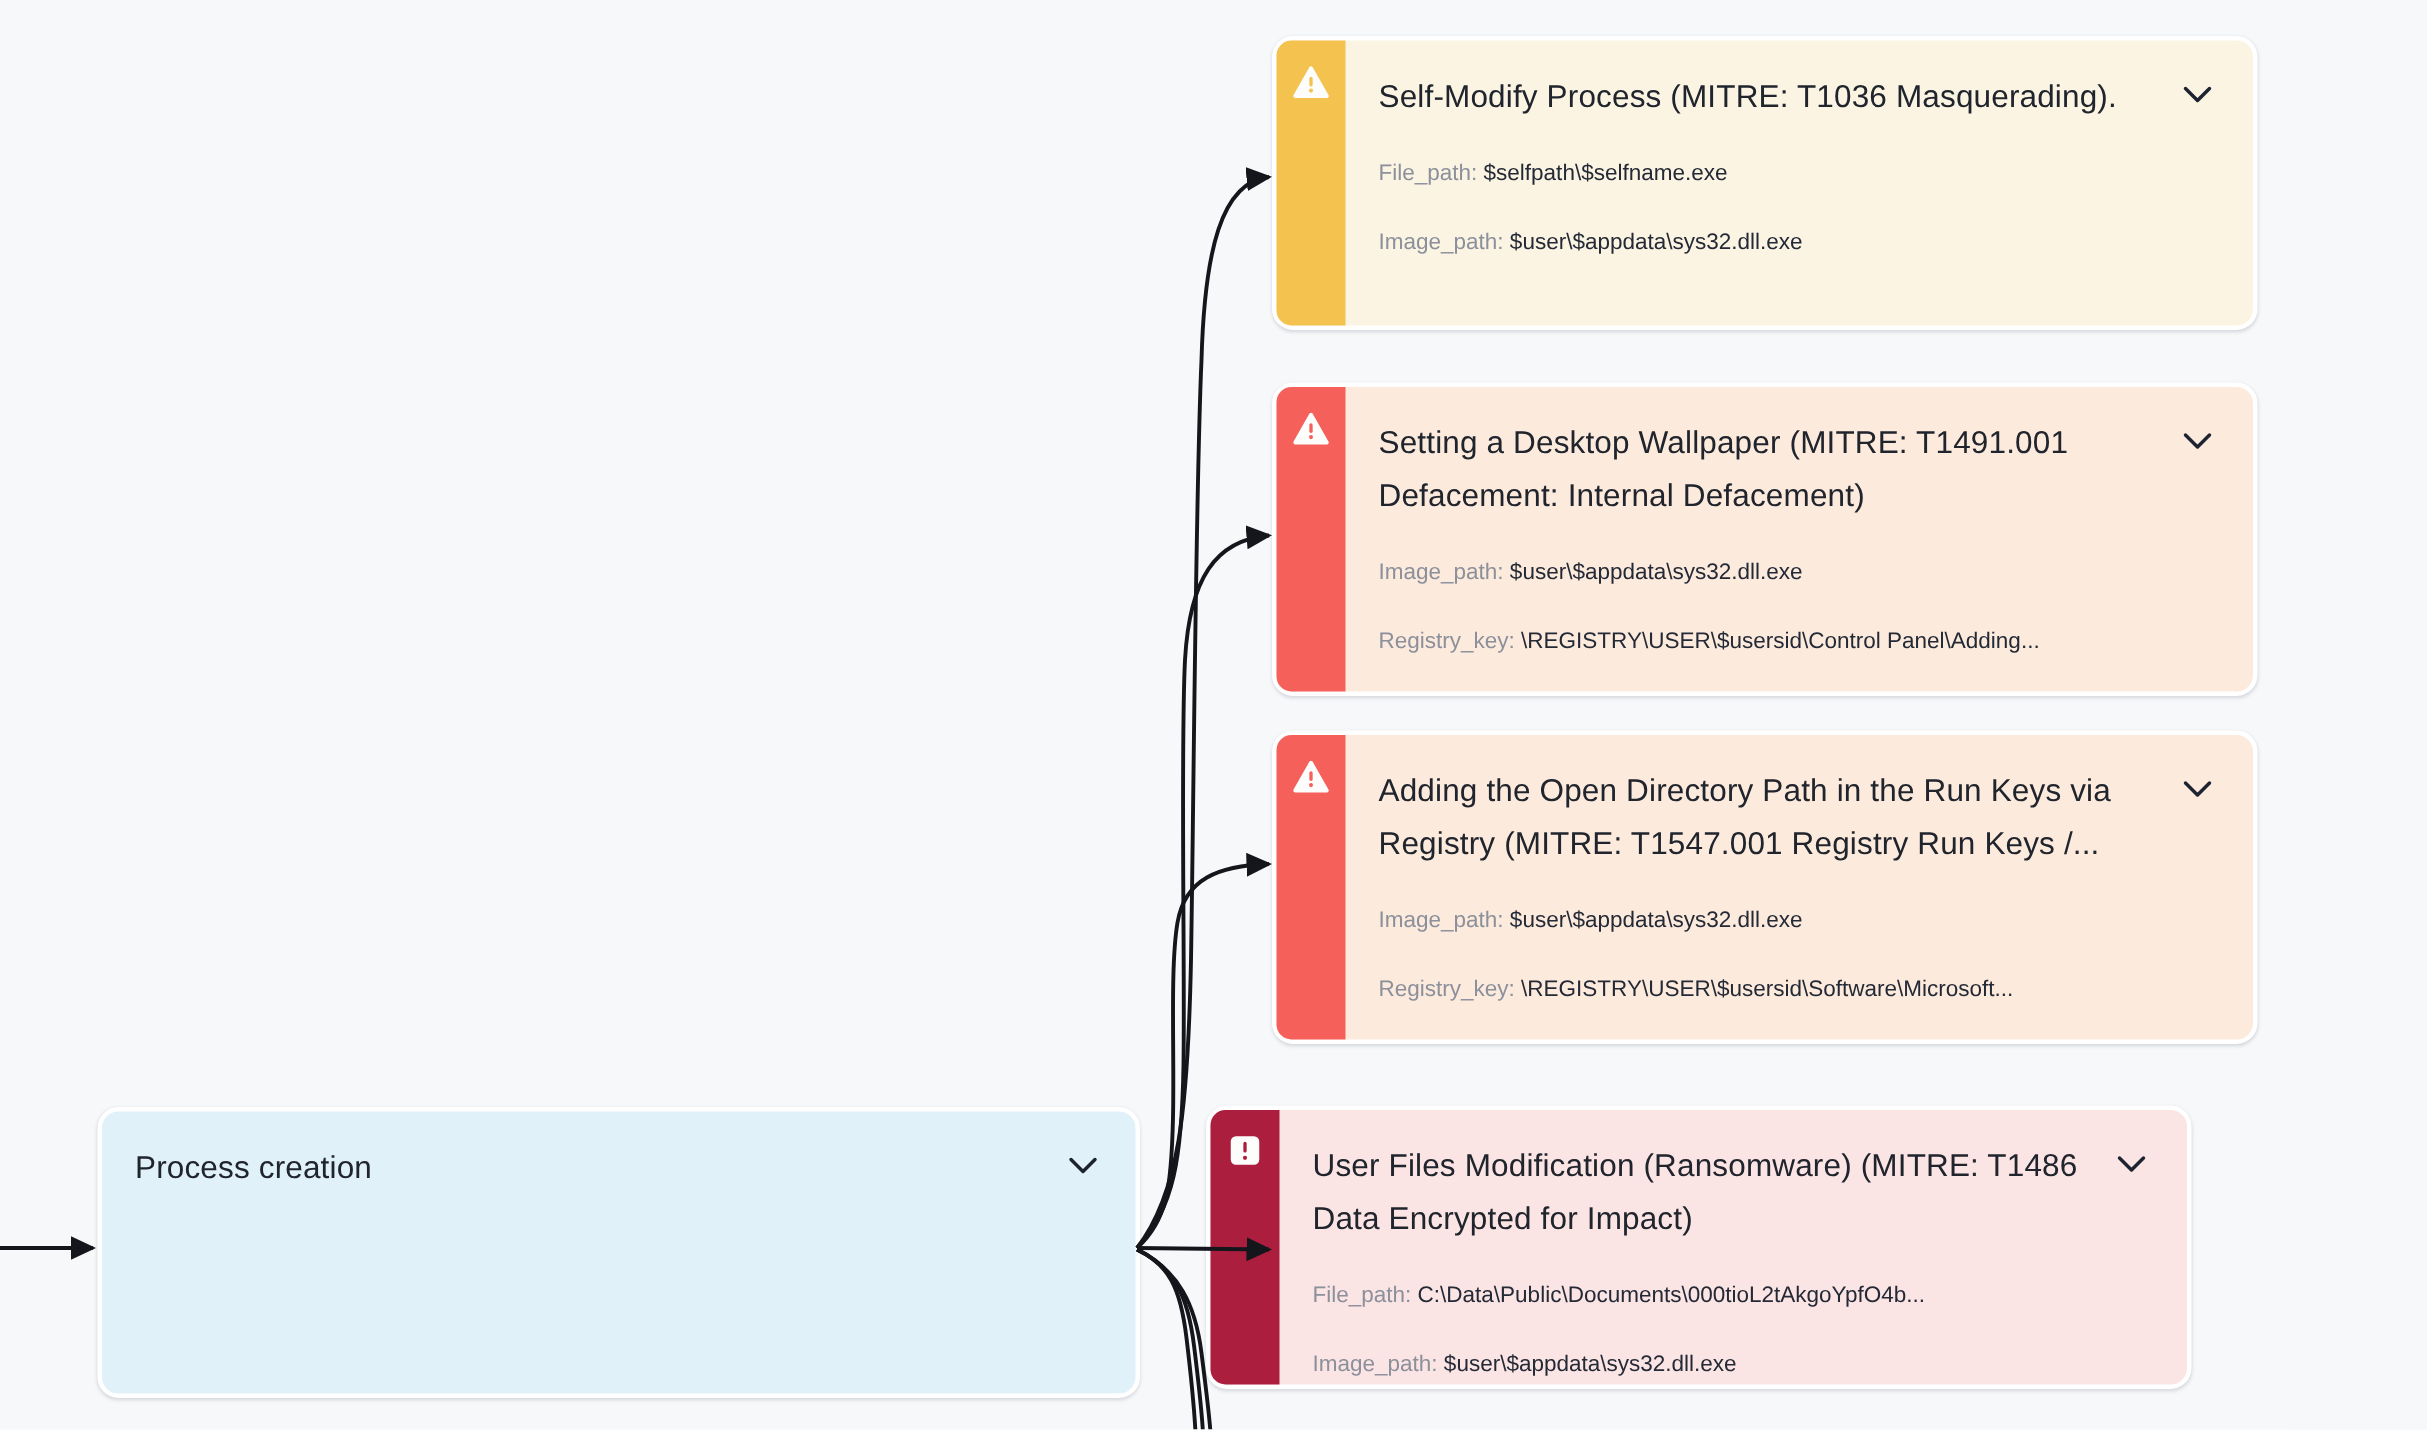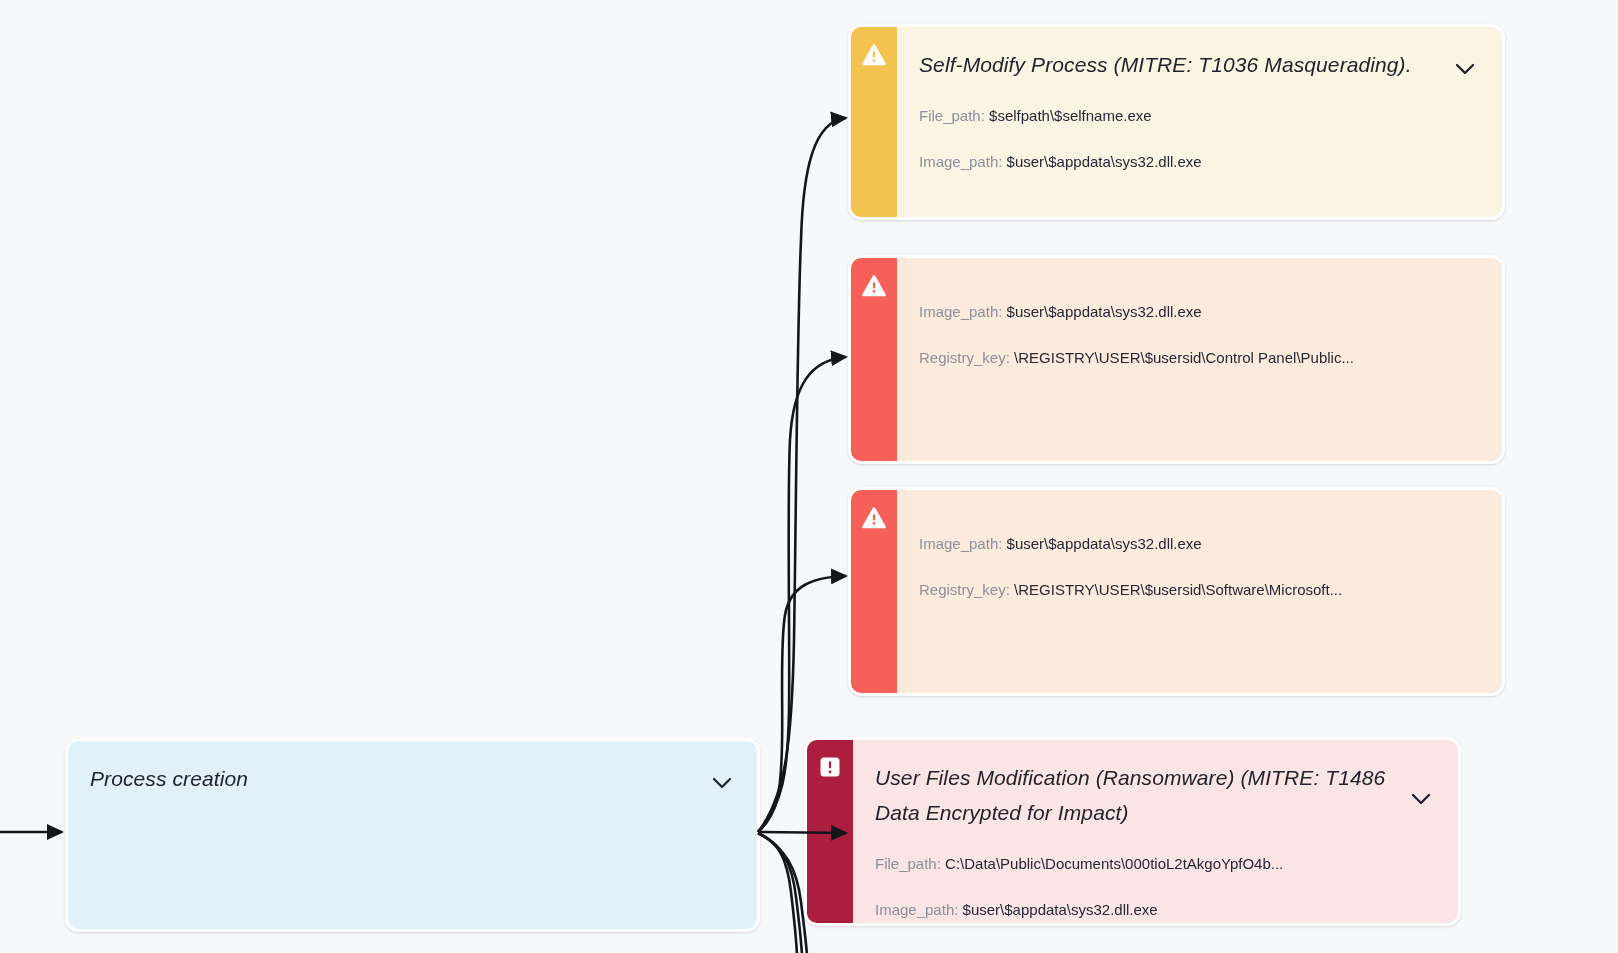--- a/index.html
+++ b/index.html
@@ -20,21 +20,21 @@
   }
   
   .proc { background:var(--node-bg,#e1f1f9); padding:20px 24px 0 22px; }
   
   .alert { background:var(--body,#fff); padding:20px 26px 0 68px; }
   .stripe {
     position:absolute; left:0; top:0; bottom:0; width:46px;
     background:var(--stripe,#ccc); border-radius:10px 0 0 10px;
     display:flex; justify-content:center; align-items:flex-start; padding-top:17px;
   }
-  .title-row { display:flex; align-items:center; gap:22px;font-style:italic; }
+  .title-row { display:flex; align-items:flex-start; gap:22px; }
   .title {
     flex:1; font-size:21px; line-height:35px; color:#20242c; font-weight:500;
     letter-spacing:.1px;
   }
   .chevron { flex:0 0 auto; margin-top:8px; display:block; cursor:pointer; }
   .fields { margin-top:14px; }
   .field {
     font-size:15px; line-height:25px; margin-top:21px;
     white-space:nowrap; overflow:hidden;
   }
@@ -107,38 +107,50 @@
   </div>
 
   <div class="card alert" style="left: 848px; top: 255px; width: 657px; height: 209px; --stripe: #f5605a; --body: #fceadd;">
     <div class="stripe">
       <svg class="icon-svg" width="24" height="22" viewBox="0 0 24 22">
         <path d="M12 1.5 L22.5 20 H1.5 Z" fill="#fdfdfb" stroke="#fdfdfb" stroke-width="2.6" stroke-linejoin="round"></path>
         <rect x="10.9" y="7.2" width="2.2" height="6.4" rx="1.1" fill="var(--stripe)"></rect>
         <circle cx="12" cy="16.4" r="1.35" fill="var(--stripe)"></circle>
       </svg>
     </div>
+    <div class="title-row">
+      <div class="title">Setting a Desktop Wallpaper (MITRE: T1491.001 Defacement: Internal Defacement)</div>
+      <svg class="chevron" width="22" height="16" viewBox="0 0 22 16">
+        <polyline points="3,4 11,12 19,4" stroke="#1d2330" stroke-width="2.3" fill="none" stroke-linecap="round" stroke-linejoin="round"></polyline>
+      </svg>
+    </div>
     <div class="fields">
       <div class="field">
         <span class="label">Image_path:</span>
         <span class="value">$user\$appdata\sys32.dll.exe</span>
       </div>
       <div class="field">
         <span class="label">Registry_key:</span>
-        <span class="value">\REGISTRY\USER\$usersid\Control Panel\Public...</span>
+        <span class="value">\REGISTRY\USER\$usersid\Control Panel\Adding...</span>
       </div>
     </div>
   </div>
 
   <div class="card alert" style="left: 848px; top: 487px; width: 657px; height: 209px; --stripe: #f5605a; --body: #fceadd;">
     <div class="stripe">
       <svg class="icon-svg" width="24" height="22" viewBox="0 0 24 22">
         <path d="M12 1.5 L22.5 20 H1.5 Z" fill="#fdfdfb" stroke="#fdfdfb" stroke-width="2.6" stroke-linejoin="round"></path>
         <rect x="10.9" y="7.2" width="2.2" height="6.4" rx="1.1" fill="var(--stripe)"></rect>
         <circle cx="12" cy="16.4" r="1.35" fill="var(--stripe)"></circle>
+      </svg>
+    </div>
+    <div class="title-row">
+      <div class="title">Adding the Open Directory Path in the Run Keys via Registry (MITRE: T1547.001 Registry Run Keys /...</div>
+      <svg class="chevron" width="22" height="16" viewBox="0 0 22 16">
+        <polyline points="3,4 11,12 19,4" stroke="#1d2330" stroke-width="2.3" fill="none" stroke-linecap="round" stroke-linejoin="round"></polyline>
       </svg>
     </div>
     <div class="fields">
       <div class="field">
         <span class="label">Image_path:</span>
         <span class="value">$user\$appdata\sys32.dll.exe</span>
       </div>
       <div class="field">
         <span class="label">Registry_key:</span>
         <span class="value">\REGISTRY\USER\$usersid\Software\Microsoft...</span>

